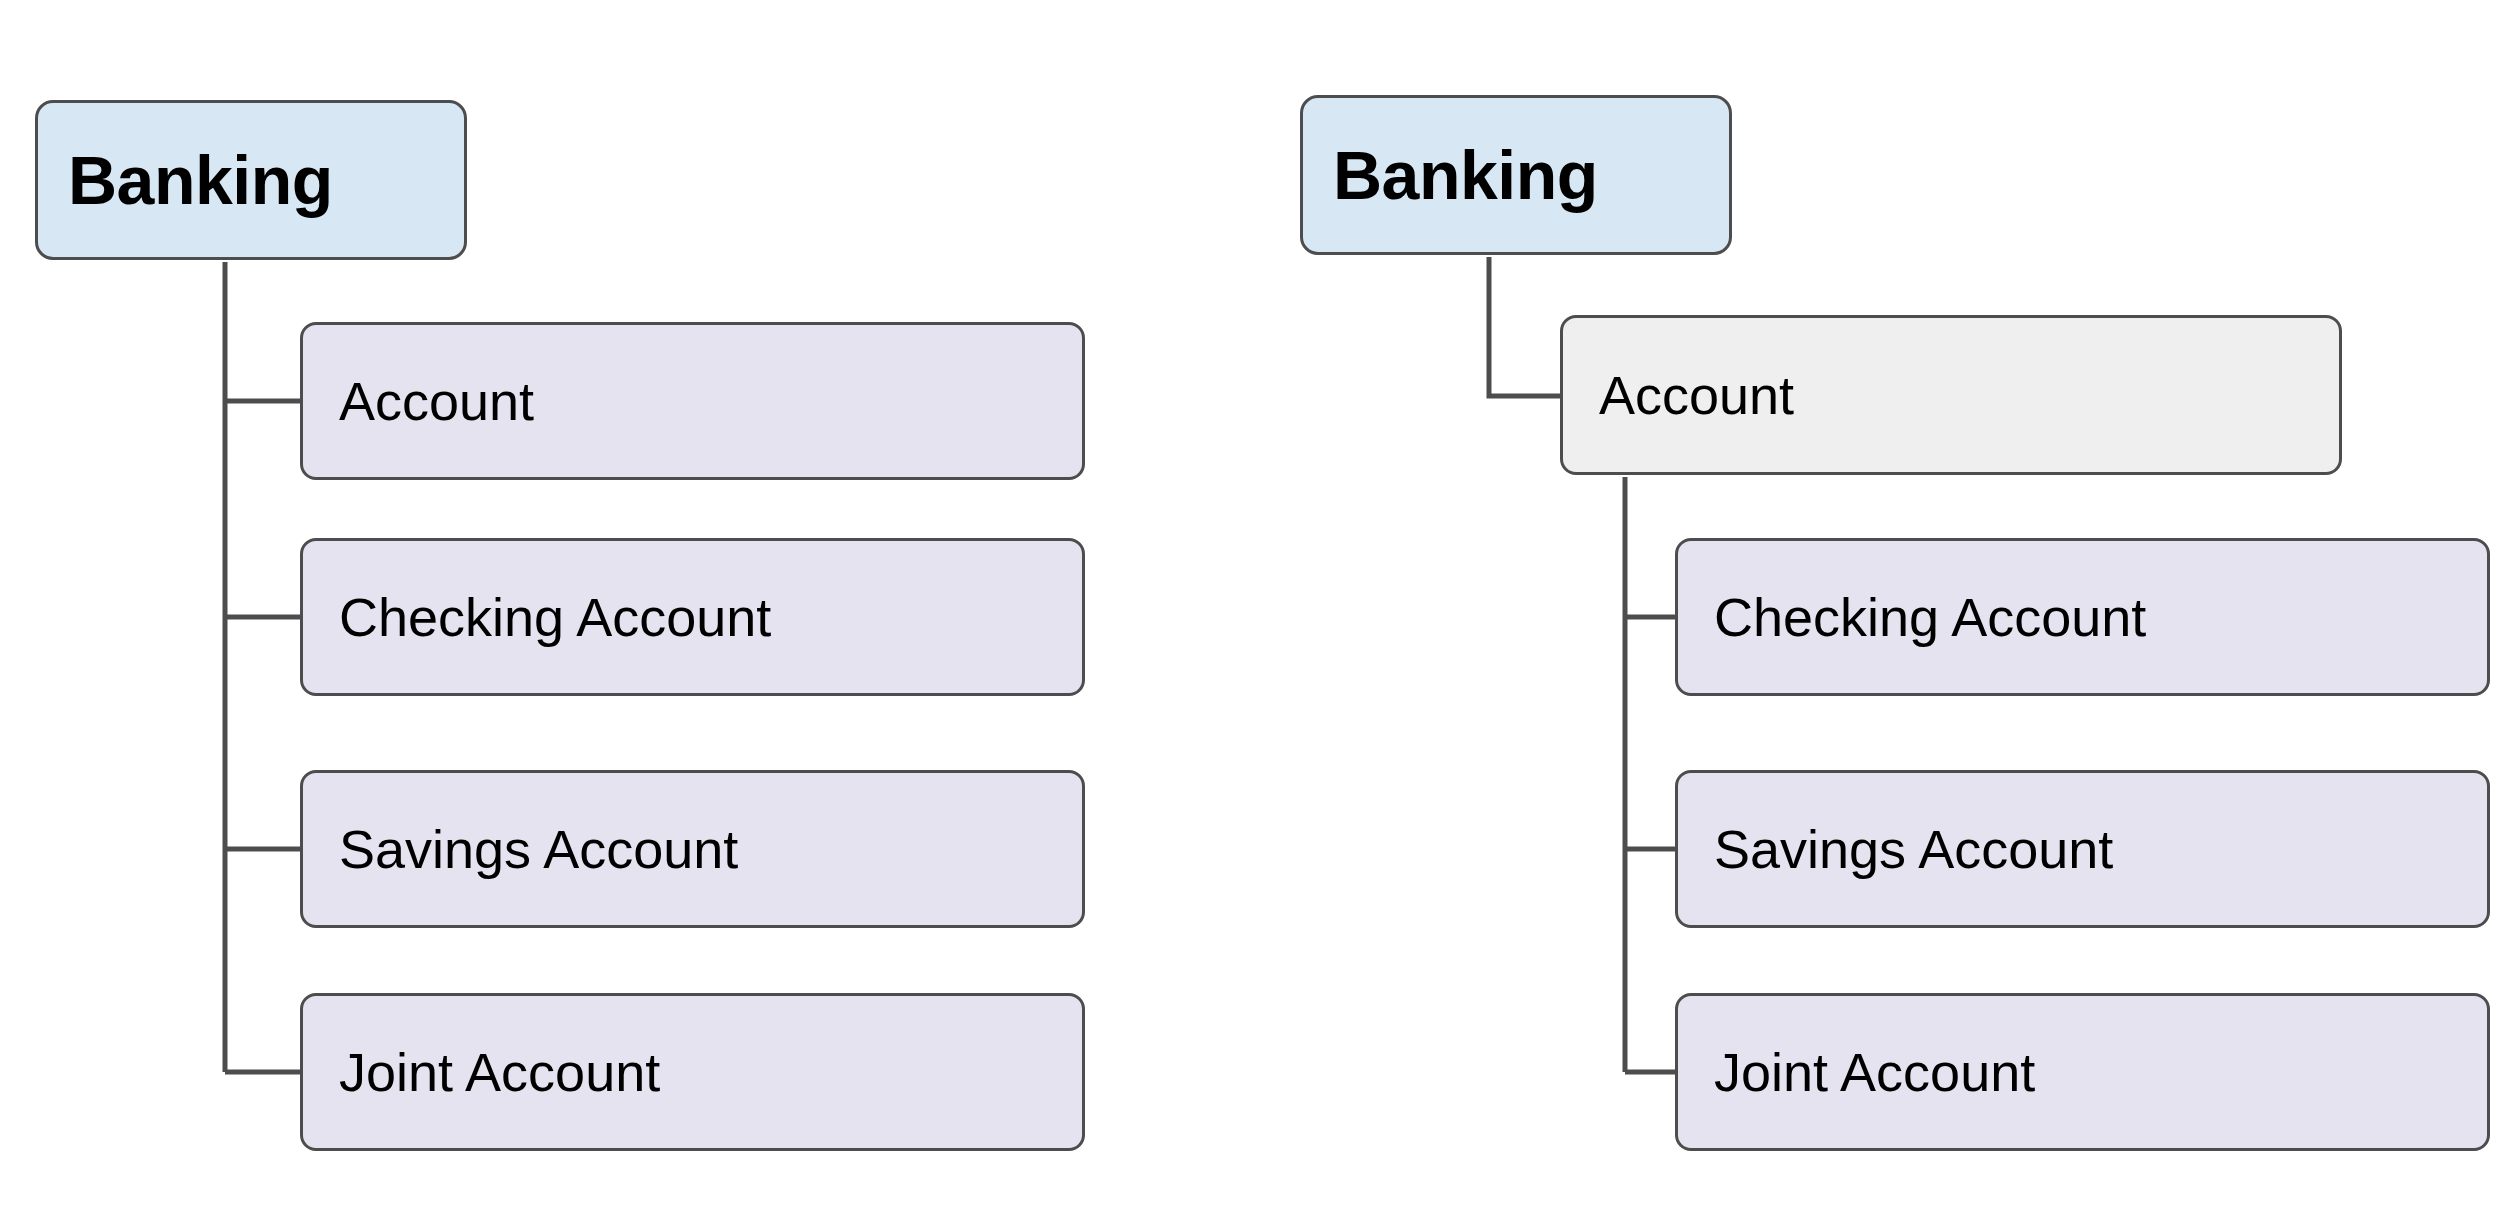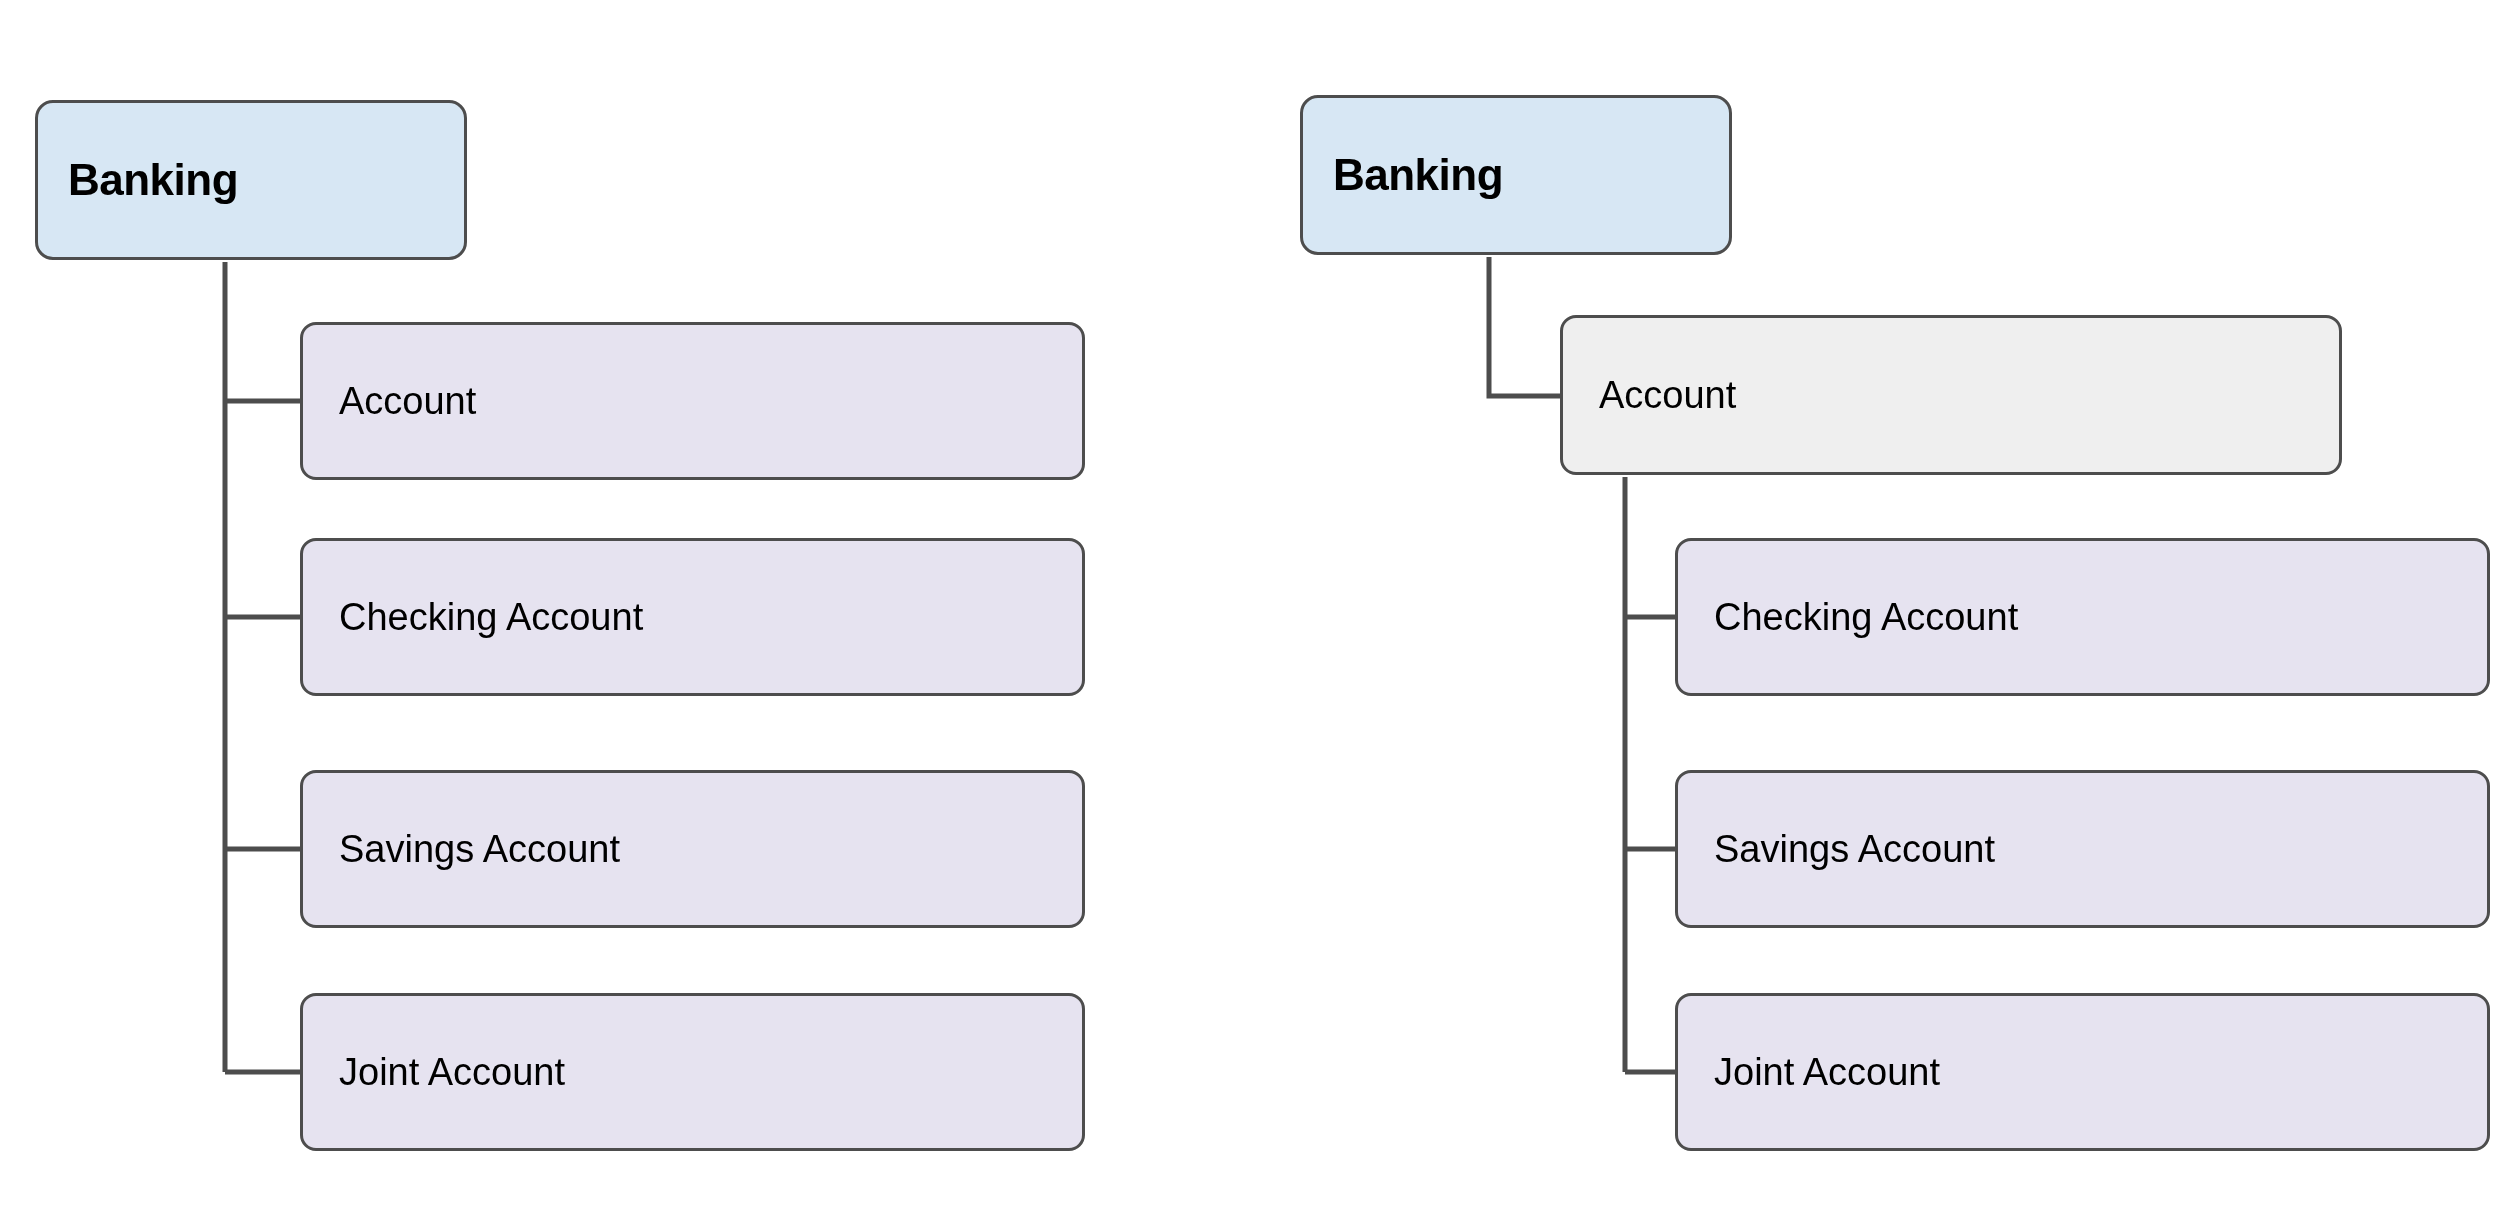--- a/index.html
+++ b/index.html
@@ -56,34 +56,34 @@
     line-height: 1;
   }
 
   
   .node.root {
     background: #d7e7f4;
     border-radius: 18px;
   }
   .node.root .node-label {
     font-weight: bold;
-    font-size: 44px;
+    font-size: 68px;
     letter-spacing: -0.5px;
   }
 
   
   .node.neutral {
     background: #efefef;
   }
 
   
   .node.child .node-label,
   .node.neutral .node-label {
     font-weight: normal;
-    font-size: 38px;
+    font-size: 54px;
   }
 
   
   #left-root      { left: 35px;  top: 100px; width: 432px; height: 160px; padding-left: 30px; }
   #left-child-0   { left: 300px; top: 322px; width: 785px; height: 158px; padding-left: 36px; }
   #left-child-1   { left: 300px; top: 538px; width: 785px; height: 158px; padding-left: 36px; }
   #left-child-2   { left: 300px; top: 770px; width: 785px; height: 158px; padding-left: 36px; }
   #left-child-3   { left: 300px; top: 993px; width: 785px; height: 158px; padding-left: 36px; }
 
   

